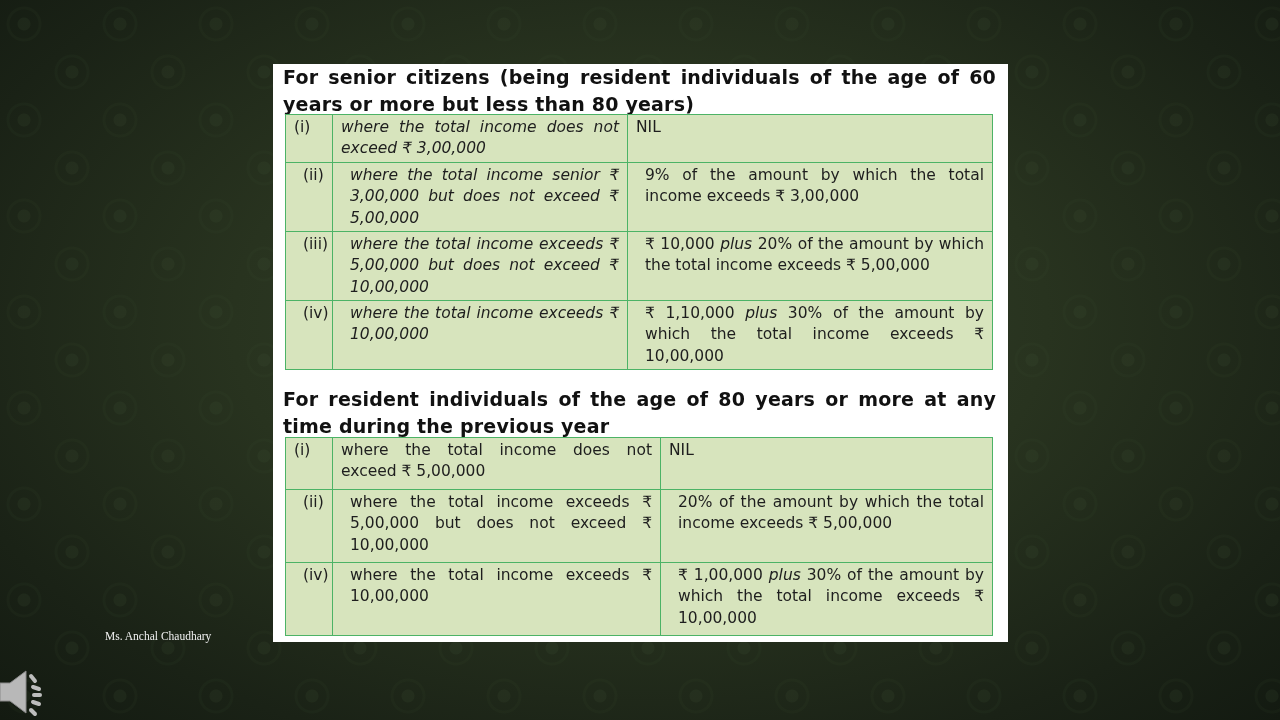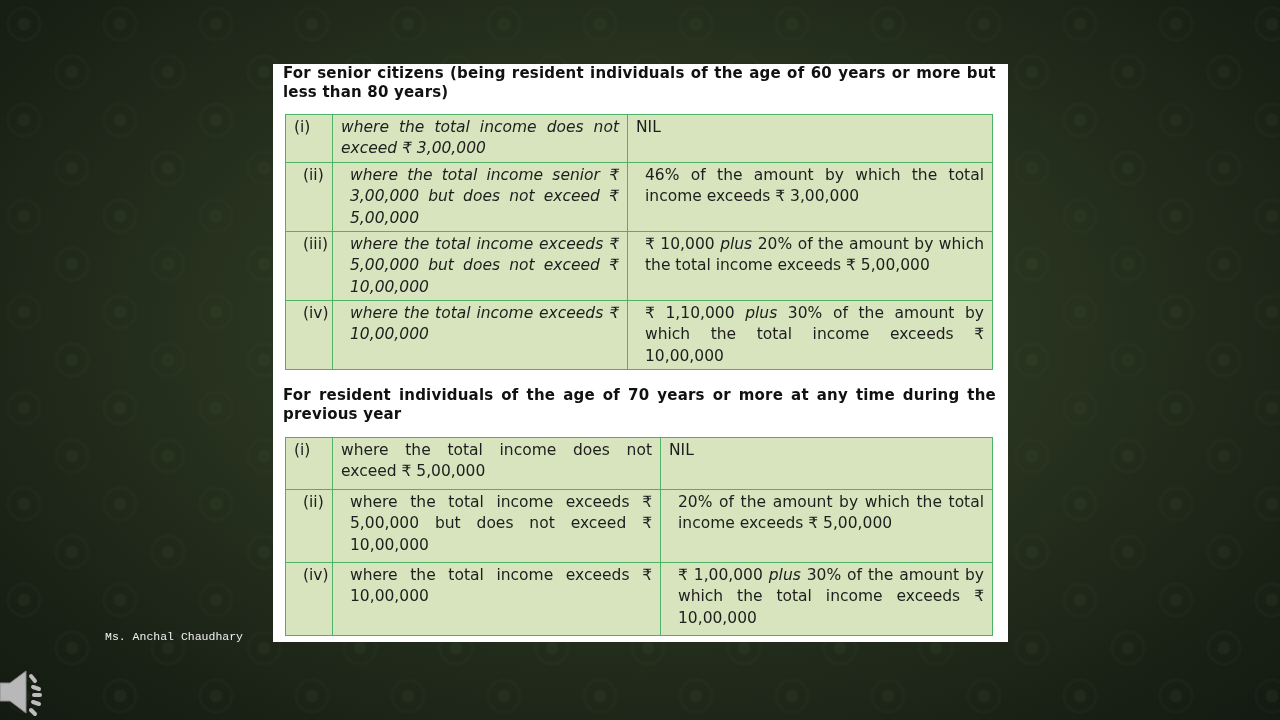--- a/index.html
+++ b/index.html
@@ -18,22 +18,22 @@
       radial-gradient(ellipse at 75% 75%, transparent 14px, rgba(60,80,50,0.5) 15px 17px, transparent 18px);
     background-size: 96px 96px;
   }
   .panel {
     position:absolute; left:273px; top:64px; width:735px; height:578px;
     background:#ffffff;
     box-sizing:border-box;
     padding:0 10px 0 10px;
   }
   .heading {
-    font-weight:bold; font-size:15px; color:#111;
-    line-height:19px; letter-spacing:0.2px;
+    font-weight:bold; font-size:19px; color:#111;
+    line-height:27px; letter-spacing:0.2px;
     margin:0; padding:0 0 0 0;
     text-align:justify;
   }
   .h1 { position:absolute; left:10px; top:0; width:713px; }
   .h2 { position:absolute; left:10px; top:322px; width:713px; }
   table {
     border-collapse:collapse; background:#d7e4bd; position:absolute;
     font-size:15.5px; color:#1e1e1e; line-height:21.3px;
   }
   td {
@@ -42,21 +42,21 @@
   }
   td.num { width:29px; padding-left:8px; padding-right:0; text-align:left; }
   .t1 { left:12px; top:50px; width:708px; }
   .t1 td.cond { width:269px;font-style:italic; }
   .t2 { left:12px; top:373px; width:708px; }
   .t2 td.cond { width:302px; }
   .r1 td { height:43px; }
   .r3 td { height:64px;padding-left:17px; }
   .author {
     position:absolute; left:105px; top:630px; color:#f2f2f2;
-    font-family:Liberation Mono, monospace; font-size:11.5px;
+    font-family:Liberation Serif, serif; font-size:11.5px;
   }
   .speaker {
     position:absolute; left:0; top:666px; width:52px; height:52px;
   }
   em { font-style:italic; }
 </style>
 </head>
 <body>
 
 <div class="damask"></div>
@@ -67,36 +67,36 @@
   <table class="t1">
     <tbody>
         <tr class="r1">
       <td class="num">(i)</td>
       <td class="cond">where the total income does not exceed ₹ 3,00,000</td>
       <td>NIL</td>
     </tr>
     <tr class="r3">
       <td class="num">(ii)</td>
       <td class="cond">where the total income senior ₹ 3,00,000 but does not exceed ₹ 5,00,000</td>
-      <td>46% of the amount by which the total income exceeds ₹ 3,00,000</td>
+      <td>9% of the amount by which the total income exceeds ₹ 3,00,000</td>
     </tr>
     <tr class="r3">
       <td class="num">(iii)</td>
       <td class="cond">where the total income exceeds ₹ 5,00,000 but does not exceed ₹ 10,00,000</td>
       <td><span>₹ 10,000</span> <em>plus</em> <span>20% of the amount by which the total income exceeds ₹ 5,00,000</span></td>
     </tr>
     <tr class="r3">
       <td class="num">(iv)</td>
       <td class="cond">where the total income exceeds ₹ 10,00,000</td>
       <td><span>₹ 1,10,000</span> <em>plus</em> <span>30% of the amount by which the total income exceeds ₹ 10,00,000</span></td>
     </tr>
   </tbody>
     </table>
 
-  <p class="heading h2">For resident individuals of the age of 70 years or more at any time during the previous year</p>
+  <p class="heading h2">For resident individuals of the age of 80 years or more at any time during the previous year</p>
 
   <table class="t2">
     <tbody>
         <tr class="r1">
       <td class="num" style="height:47px">(i)</td>
       <td class="cond">where the total income does not exceed ₹ 5,00,000</td>
       <td>NIL</td>
     </tr>
     <tr class="r3">
       <td class="num" style="height:68px">(ii)</td>

